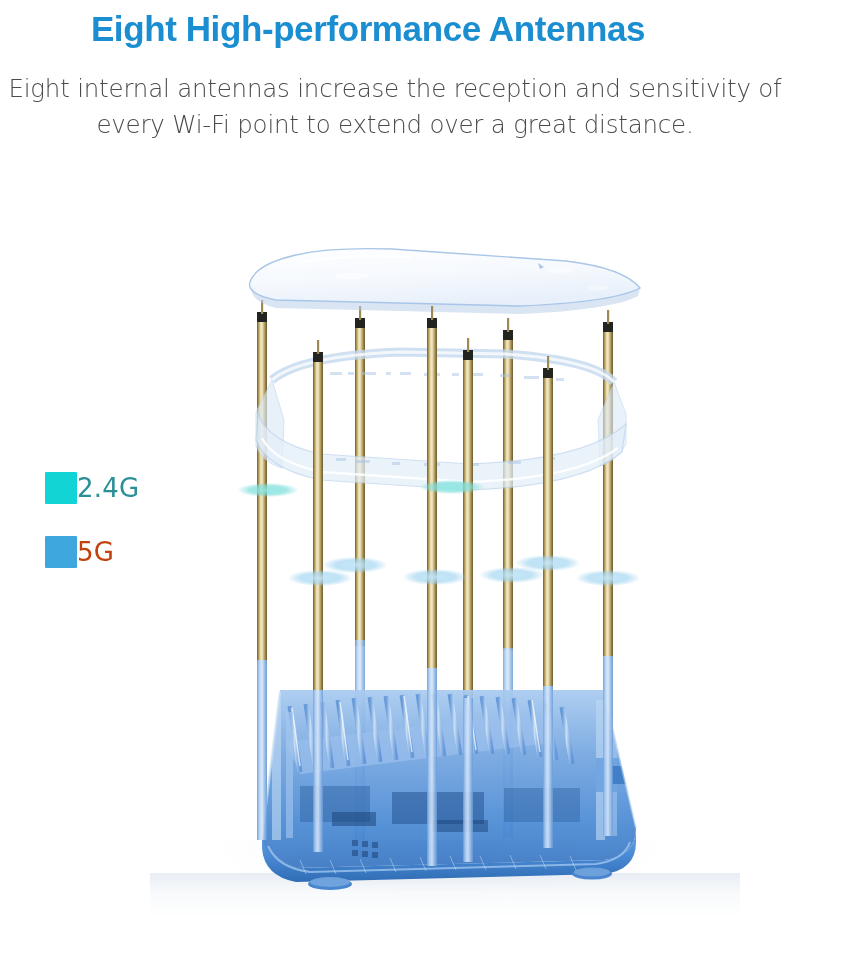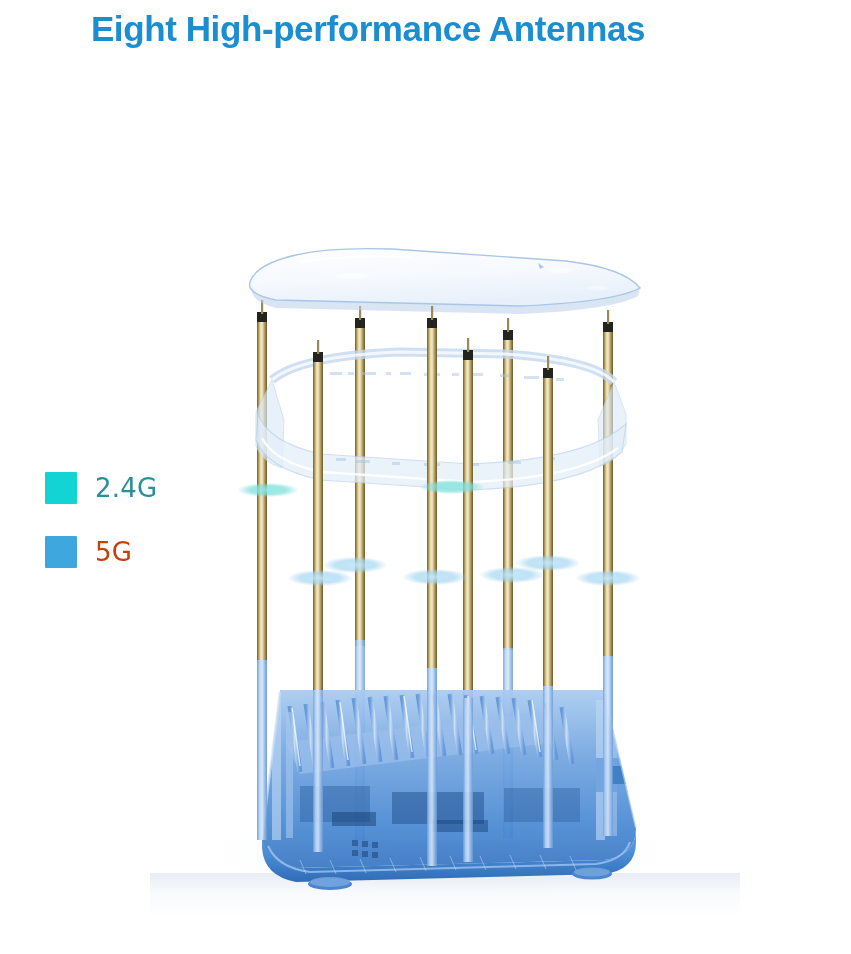--- a/index.html
+++ b/index.html
@@ -60,21 +60,20 @@
     height: 36px;
     margin-bottom: 28px;
   }
   .legend-swatch {
     width: 32px;
     height: 32px;
     flex: 0 0 32px;
     border-radius: 1px;
   }
   .legend-label {
-    margin-left: 18px;
     font-size: 26px;
     font-weight: 400;
     letter-spacing: 0.2px;
     font-family: "DejaVu Sans", sans-serif;
   }
 
   
   #product {
     position: absolute;
     left: 0; top: 0;
@@ -107,20 +106,21 @@
       rgba(228,234,242,0.85) 0%,
       rgba(243,246,250,0.55) 45%,
       rgba(255,255,255,0) 100%);
   }
 </style>
 </head>
 <body>
 
 <div id="header">
   <h1 id="title">Eight High-performance Antennas</h1>
+  <p id="subtitle">Eight internal antennas increase the reception and sensitivity of every Wi-Fi point to extend over a great distance.</p>
 </div>
 
 <div id="product">
 
   <div id="floor"></div>
   <div id="floor-line"></div>
 
   <svg width="851" height="954" viewBox="0 0 851 954" style="position:absolute;left:0;top:0;">
     <defs>
 

